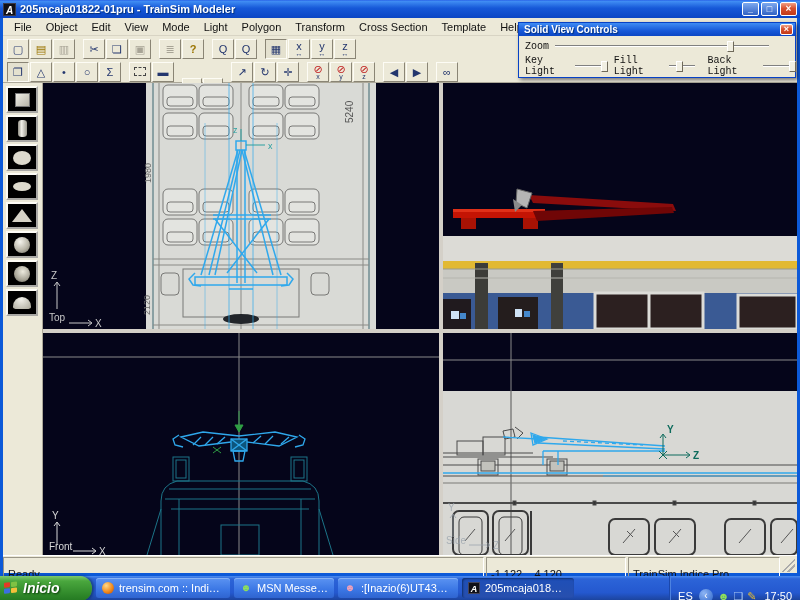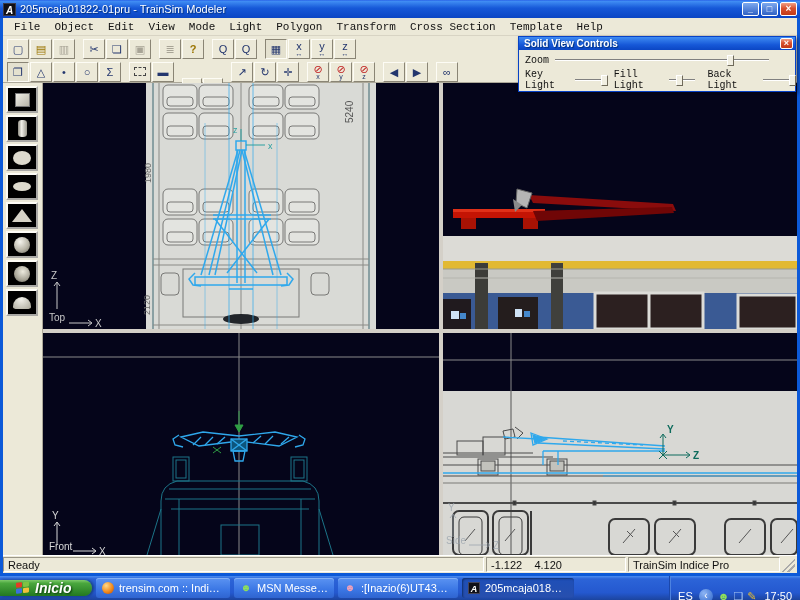--- a/index.html
+++ b/index.html
@@ -6,34 +6,34 @@
   html,body { width:800px; height:600px; overflow:hidden; background:#000;
     font-family:"Liberation Sans","DejaVu Sans",sans-serif; font-size:11px; }
   .stage { position:relative; width:800px; height:600px; }
 
   
   .window { position:absolute; left:0; top:0; width:800px; height:576px; }
   .titlebar { height:18px; background:linear-gradient(180deg,#2a63e8 0%,#3f8cf3 8%,#1658d8 45%,#0b46c4 100%);
     display:flex; align-items:center; padding:0 3px; }
   .titlebar .appicon { width:13px; height:13px; background:#101018; color:#fff; font-weight:bold; font-style:italic;
     font-size:10px; line-height:13px; text-align:center; margin-right:4px; border:1px solid #3a3a4a; }
-  .titlebar .title { color:#fff; font-weight:normal; font-size:11px; text-shadow:1px 1px 1px #00307a; flex:1;
+  .titlebar .title { color:#fff; font-weight:bold; font-size:11px; text-shadow:1px 1px 1px #00307a; flex:1;
     white-space:nowrap; overflow:hidden; }
   .winbtn { width:17px; height:14px; margin-left:2px; border:1px solid #fff; border-radius:2px;
     background:linear-gradient(180deg,#7da9ef,#3162c4); color:#fff; font-size:9px; line-height:12px;
     text-align:center; font-weight:bold; }
   .winbtn.close { background:linear-gradient(180deg,#f0a086,#d8502e 45%,#c23a18); font-size:10px; }
 
   .winbody { position:absolute; top:18px; left:0; right:0; bottom:0;
     border:3px solid #0c59d8; border-top:none; background:#ece9d8; display:flex; flex-direction:column; }
 
   
   .menubar { height:18px; background:#ece9d8; display:flex; align-items:center; padding-left:4px;
     border-bottom:1px solid #d8d4c4; }
-  .menubar span { padding:2px 7px; color:#111;font-family:Liberation Mono, monospace; }
+  .menubar span { padding:2px 7px; color:#111; }
 
   
   .toolbars { height:47px; background:#ece9d8; padding:1px 0 0 4px; border-bottom:1px solid #aca899; }
   .trow { height:23px; display:flex; align-items:center; }
   .tbtn { width:22px; height:20px; margin-right:1px; background:#ece9d8; border:1px solid;
     border-color:#fdfcf5 #8a8575 #8a8575 #fdfcf5; display:flex; flex-direction:column;
     align-items:center; justify-content:center; color:#23366e; font-size:11px; line-height:10px; }
   .tbtn .g { pointer-events:none; }
   .tbtn .sub { font-size:7px; line-height:6px; color:#23366e; }
   .tbtn.wide { width:20px; font-size:8px; font-weight:normal;margin-top:32px; }
@@ -64,55 +64,55 @@
 
   .viewgrid { position:relative; flex:1; background:#d4d0c8; }
   .vp { position:absolute; background:#05051a; overflow:hidden; }
   .vp-tl { left:0; top:0; width:396px; height:246px; }
   .vp-tr { left:400px; top:0; right:0; height:246px; }
   .vp-bl { left:0; top:250px; width:396px; bottom:0; }
   .vp-br { left:400px; top:250px; right:0; bottom:0; }
   .vp svg { display:block; }
 
   
-  .dialog { position:absolute; left:518px; top:36px; width:278px; height:56px;
+  .dialog { position:absolute; left:518px; top:22px; width:278px; height:56px;
     border:1px solid #0742c6; background:#ece9d8; box-shadow:2px 2px 4px rgba(0,0,20,.5); z-index:50; }
   .dlg-title { height:13px; background:linear-gradient(180deg,#3f8cf3,#1658d8 60%,#0b46c4);
     display:flex; align-items:center; padding:0 2px 0 5px; }
   .dlg-title .txt { flex:1; color:#fff; font-size:10px; font-weight:bold; text-shadow:1px 1px 1px #00307a; }
   .dlg-close { width:13px; height:11px; border:1px solid #fff; border-radius:2px; color:#fff;
     background:linear-gradient(180deg,#f0a086,#d8502e 45%,#c23a18); font-size:9px; line-height:9px;
     text-align:center; font-weight:bold; }
   .dlg-body { padding:3px 6px 0 6px;font-family:Liberation Mono, monospace; }
   .slrow { display:flex; align-items:center; height:14px; }
   .slrow .lbl { font-size:10px; color:#111; }
   .track { position:relative; height:2px; border-top:1px solid #808080; border-bottom:1px solid #fff;
     background:#b8b4a4; margin-left:6px; }
   .track.long { width:214px; }
   .track.small { width:32px; }
   .handle { position:absolute; top:-5px; width:7px; height:11px; background:#f1efe2;
     border:1px solid; border-color:#fff #6f6a5a #6f6a5a #fff; }
 
   
   .statusbar { height:18px; background:#ece9d8; display:flex; align-items:stretch; gap:2px; padding:1px 2px 1px 0;
     border-top:1px solid #fff; }
-  .spanel { border:1px solid; border-color:#9a9687 #fff #fff #9a9687; padding:1px 4px; color:#111;
+  .spanel { border:1px solid; border-color:#9a9687 #fff #fff #9a9687; padding:10px 4px; color:#111;
     white-space:pre; overflow:hidden; }
   .sp-ready { flex:1; }
   .sp-coords { width:140px; }
   .sp-object { width:188px; }
   .sp-app { width:152px; }
   .grip { width:13px; background:linear-gradient(135deg,transparent 50%,#aaa 50%,#aaa 60%,transparent 60%,transparent 70%,#aaa 70%,#aaa 80%,transparent 80%); }
 
   
   .taskbar { position:absolute; left:0; bottom:0; width:800px; height:24px;
     background:linear-gradient(180deg,#4b8cf0 0%,#2c64d8 12%,#2458cf 70%,#1c449e 100%); display:flex; align-items:center; }
-  .startbtn { height:16px; width:92px; border-radius:0 12px 12px 0;
+  .startbtn { height:25px; width:92px; border-radius:0 12px 12px 0;
     background:linear-gradient(180deg,#7eca6c 0%,#4aa73e 20%,#318a2b 70%,#237821 100%);
-    display:flex; align-items:center; padding-left:16px; box-shadow:2px 0 3px rgba(0,20,0,.4); }
+    display:flex; align-items:center; padding-left:4px; box-shadow:2px 0 3px rgba(0,20,0,.4); }
   .xpflag { width:14px; height:13px; display:grid; grid-template-columns:6px 6px; grid-template-rows:5px 5px;
     gap:1px; transform:skewY(-6deg); margin-right:5px; }
   .xpflag i { border-radius:1px; }
   .xpflag .r{background:#e33b25;} .xpflag .g{background:#7ec243;} .xpflag .b{background:#3b6fe0;} .xpflag .y{background:#f3c03a;}
   .startbtn .txt { color:#fff; font-weight:bold; font-style:italic; font-size:14px; text-shadow:1px 1px 2px #0a3a0a; }
   .task { height:20px; margin-left:4px; border-radius:3px; display:flex; align-items:center; padding:0 6px;
     background:linear-gradient(180deg,#5b93f2,#3a76e4 60%,#2f64d0); box-shadow:inset 0 1px 0 #86b2f5;
     color:#fff; white-space:nowrap; overflow:hidden; }
   .task .tl { overflow:hidden; text-overflow:ellipsis; }
   .task.active { background:linear-gradient(180deg,#1e4fb8,#274fae); box-shadow:inset 1px 1px 2px #10306e; }

